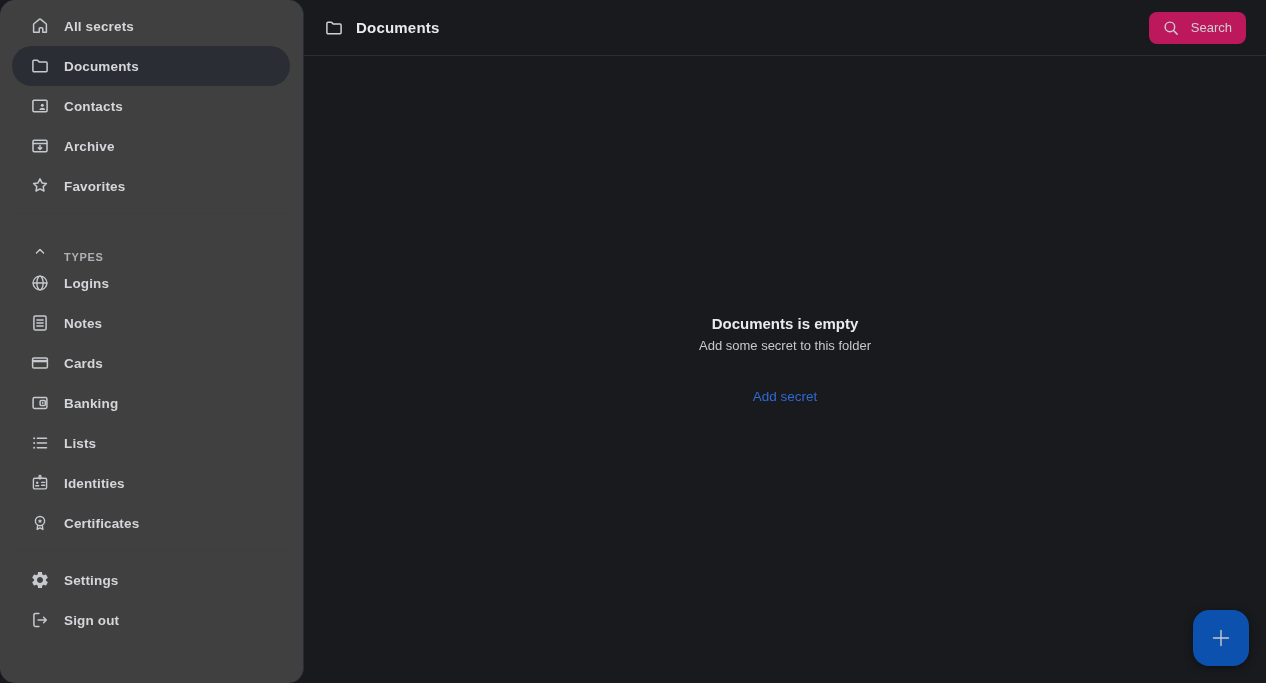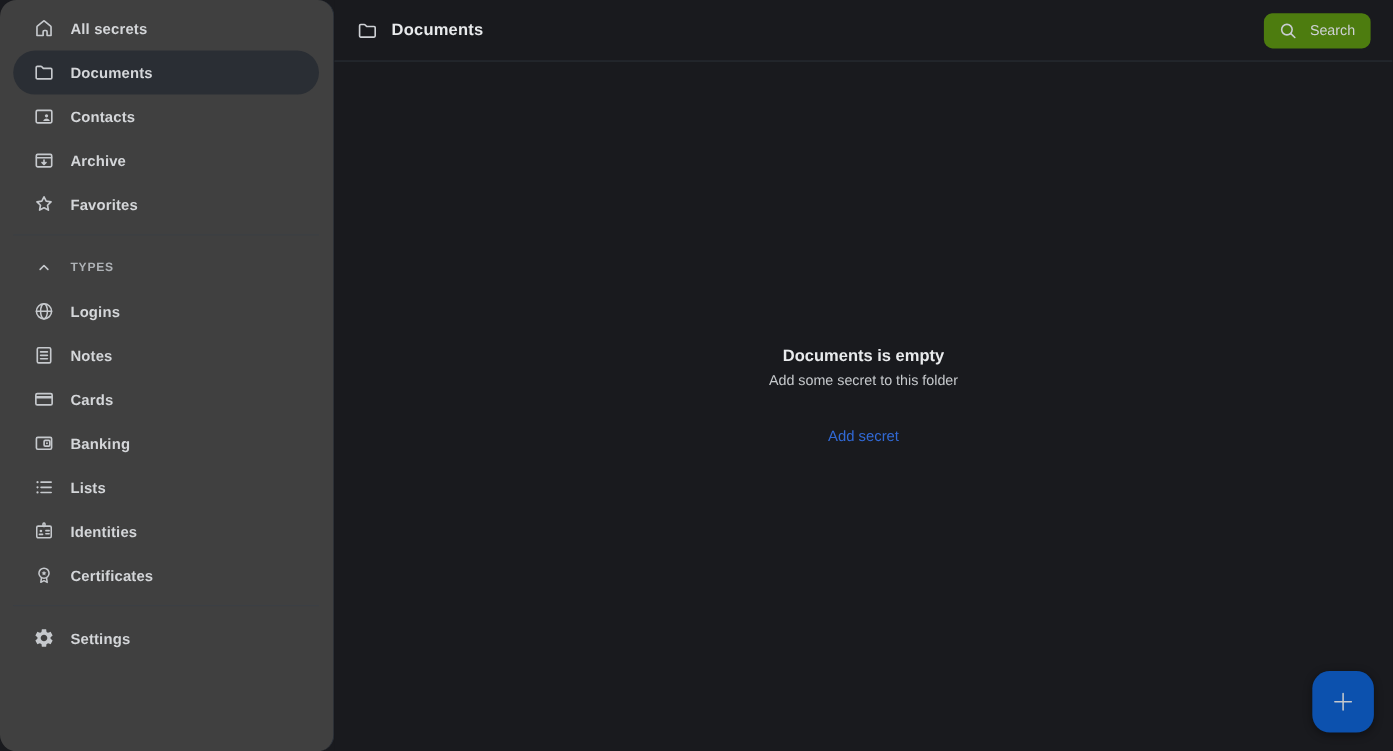--- a/index.html
+++ b/index.html
@@ -34,21 +34,21 @@
   }
   .side-label {
     font-size: 13.5px; font-weight: 600; color: #d4d6d9;
     letter-spacing: .15px; white-space: nowrap;
   }
   .divider {
     height: 1px; background: #3b3f44;
     margin: 7px 13px 9px 12px; flex: 0 0 1px;
   }
   .types-header {
-    display: flex; align-items: center;
+    display: flex; align-items: flex-end;
     height: 40px; margin: 0 13px 0 12px;
     padding-left: 16px; gap: 12px;
     cursor: pointer; border-radius: 20px;
   }
   .types-label {
     font-size: 11px; font-weight: 600; color: #aeb2b6;
     letter-spacing: .7px;
   }
 
   
@@ -66,21 +66,21 @@
     gap: 12px;
   }
   .header-icon { color: #ced1d5; display: flex; align-items: center; }
   .main-title {
     font-size: 15px; font-weight: 700; color: #e8eaec;
     letter-spacing: .2px;
   }
   .search-btn {
     margin-left: auto;
     height: 32px;
-    background: #4d7c0f;
+    background: #be185d;
     border: none; border-radius: 8px;
     display: flex; align-items: center;
     gap: 10px; padding: 0 14px 0 12px;
     cursor: pointer;
   }
   .search-btn .icon-box { color: #c9cdd1; width: 20px; flex-basis: 20px; }
   .search-label {
     font-size: 13px; color: #ced1d5; font-family: inherit;
   }
 
@@ -252,20 +252,29 @@
 
     <nav>
       <div class="side-item">
         <span class="icon-box">
           <svg width="20" height="20" viewBox="0 0 24 24" fill="currentColor">
               <path d="M19.14 12.94c.04-.3.06-.61.06-.94 0-.32-.02-.64-.07-.94l2.03-1.58c.18-.14.23-.41.12-.61l-1.92-3.32c-.12-.22-.37-.29-.59-.22l-2.39.96c-.5-.38-1.03-.7-1.62-.94l-.36-2.54c-.04-.24-.24-.41-.48-.41h-3.84c-.24 0-.43.17-.47.41l-.36 2.54c-.59.24-1.13.57-1.62.94l-2.39-.96c-.22-.08-.47 0-.59.22L2.74 8.87c-.12.21-.08.47.12.61l2.03 1.58c-.05.3-.09.63-.09.94s.02.64.07.94l-2.03 1.58c-.18.14-.23.41-.12.61l1.92 3.32c.12.22.37.29.59.22l2.39-.96c.5.38 1.03.7 1.62.94l.36 2.54c.05.24.24.41.48.41h3.84c.24 0 .44-.17.47-.41l.36-2.54c.59-.24 1.13-.56 1.62-.94l2.39.96c.22.08.47 0 .59-.22l1.92-3.32c.12-.22.07-.47-.12-.61l-2.01-1.58zM12 15.6c-1.98 0-3.6-1.62-3.6-3.6s1.62-3.6 3.6-3.6 3.6 1.62 3.6 3.6-1.62 3.6-3.6 3.6z"></path>
             </svg>
         </span>
         <span class="side-label">Settings</span>
       </div>
+      <div class="side-item">
+        <span class="icon-box">
+          <svg width="20" height="20" viewBox="0 0 20 20" fill="none" stroke="currentColor" stroke-width="1.5" stroke-linecap="round" stroke-linejoin="round">
+              <path d="M8.9 3.6H5.3c-.77 0-1.4.63-1.4 1.4v10c0 .77.63 1.4 1.4 1.4h3.6"></path>
+              <path d="M8.1 10h8.2M13.6 7.3 16.3 10l-2.7 2.7"></path>
+            </svg>
+        </span>
+        <span class="side-label">Sign out</span>
+      </div>
     </nav>
 
   </aside>
 
   <main class="main">
 
     <header class="main-header">
       <span class="header-icon">
         <svg width="20" height="20" viewBox="0 0 20 20" fill="none" stroke="currentColor" stroke-width="1.5" stroke-linecap="round" stroke-linejoin="round">
             <path d="M2.9 14.6V5.4c0-.6.47-1.1 1.05-1.1h3.2c.28 0 .55.11.74.31l1.5 1.5h6.66c.58 0 1.05.49 1.05 1.1v7.4c0 .6-.47 1.1-1.05 1.1H3.95c-.58 0-1.05-.49-1.05-1.1z"></path>

